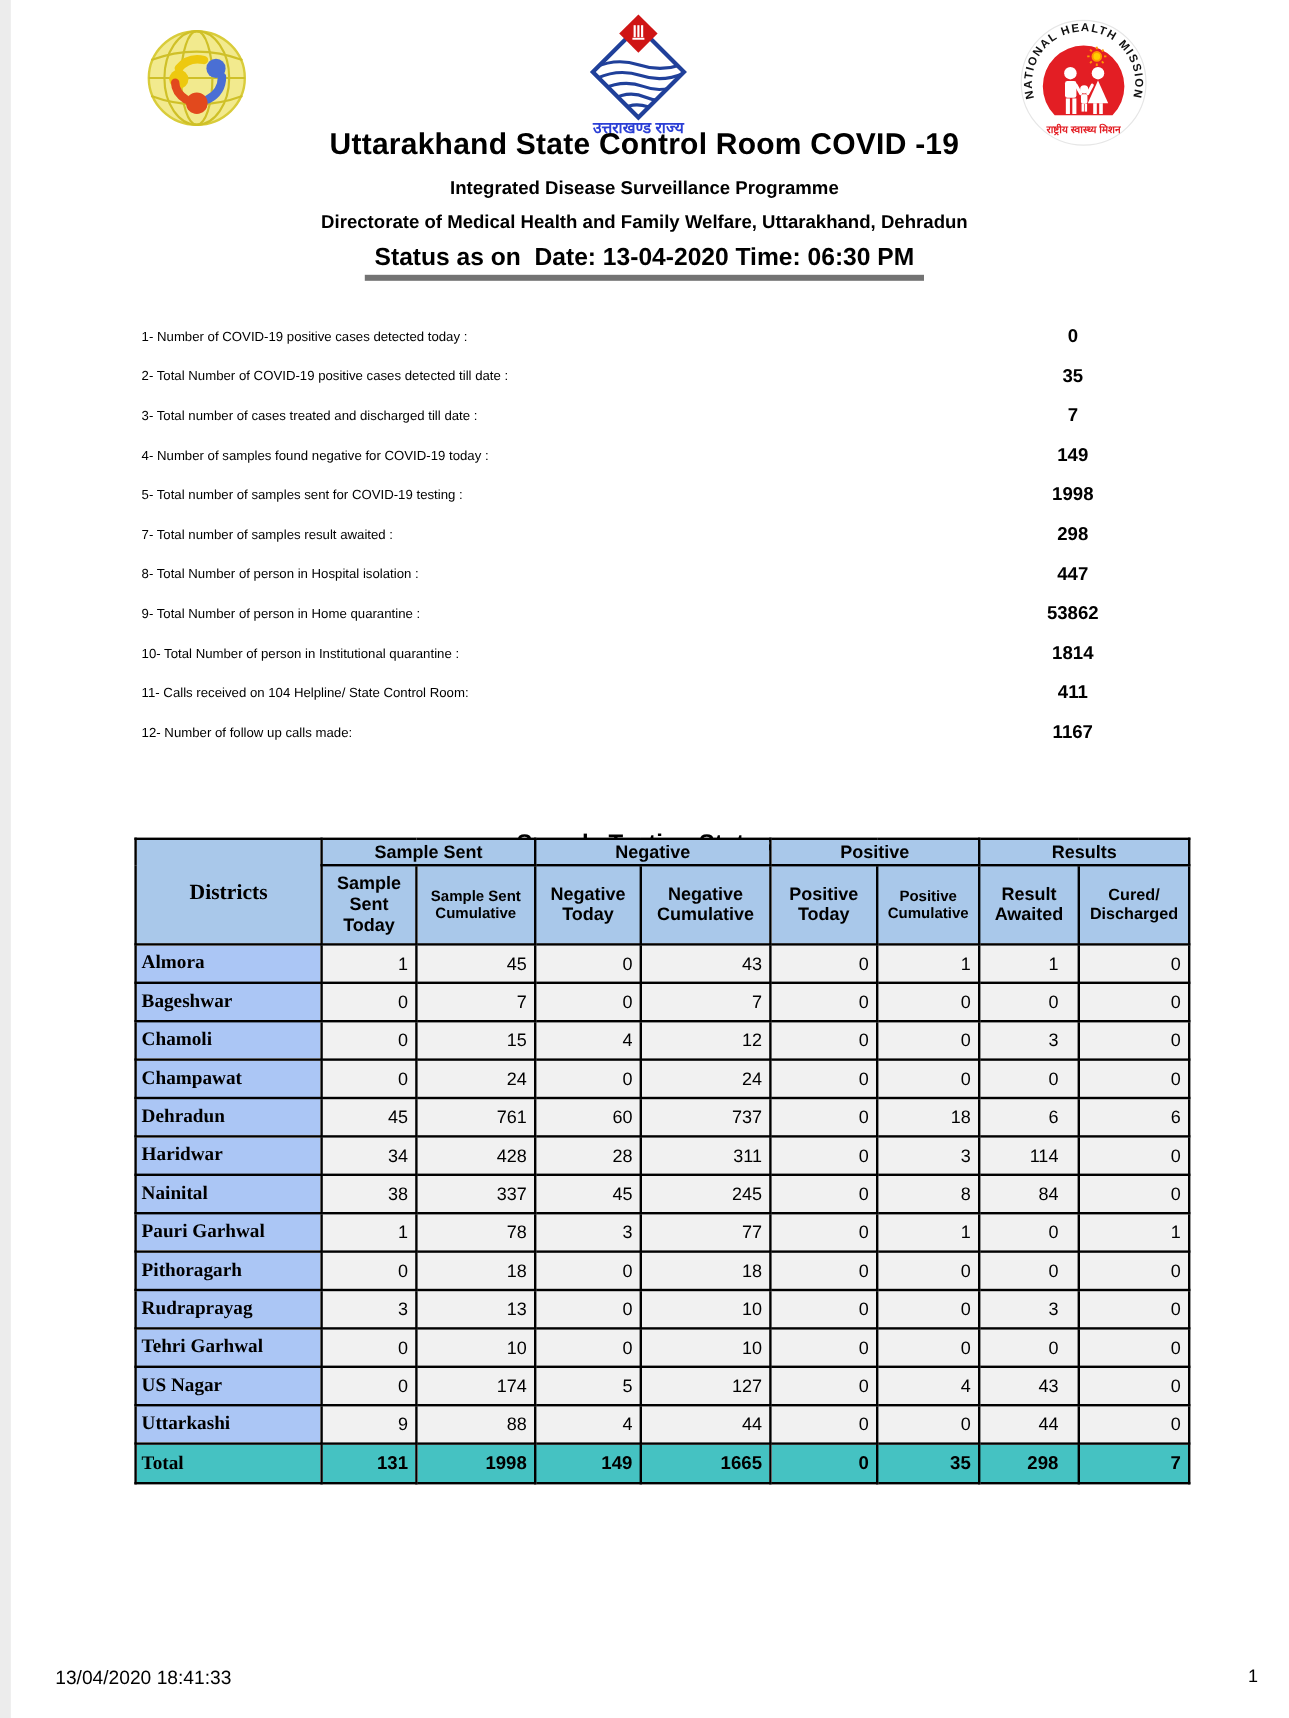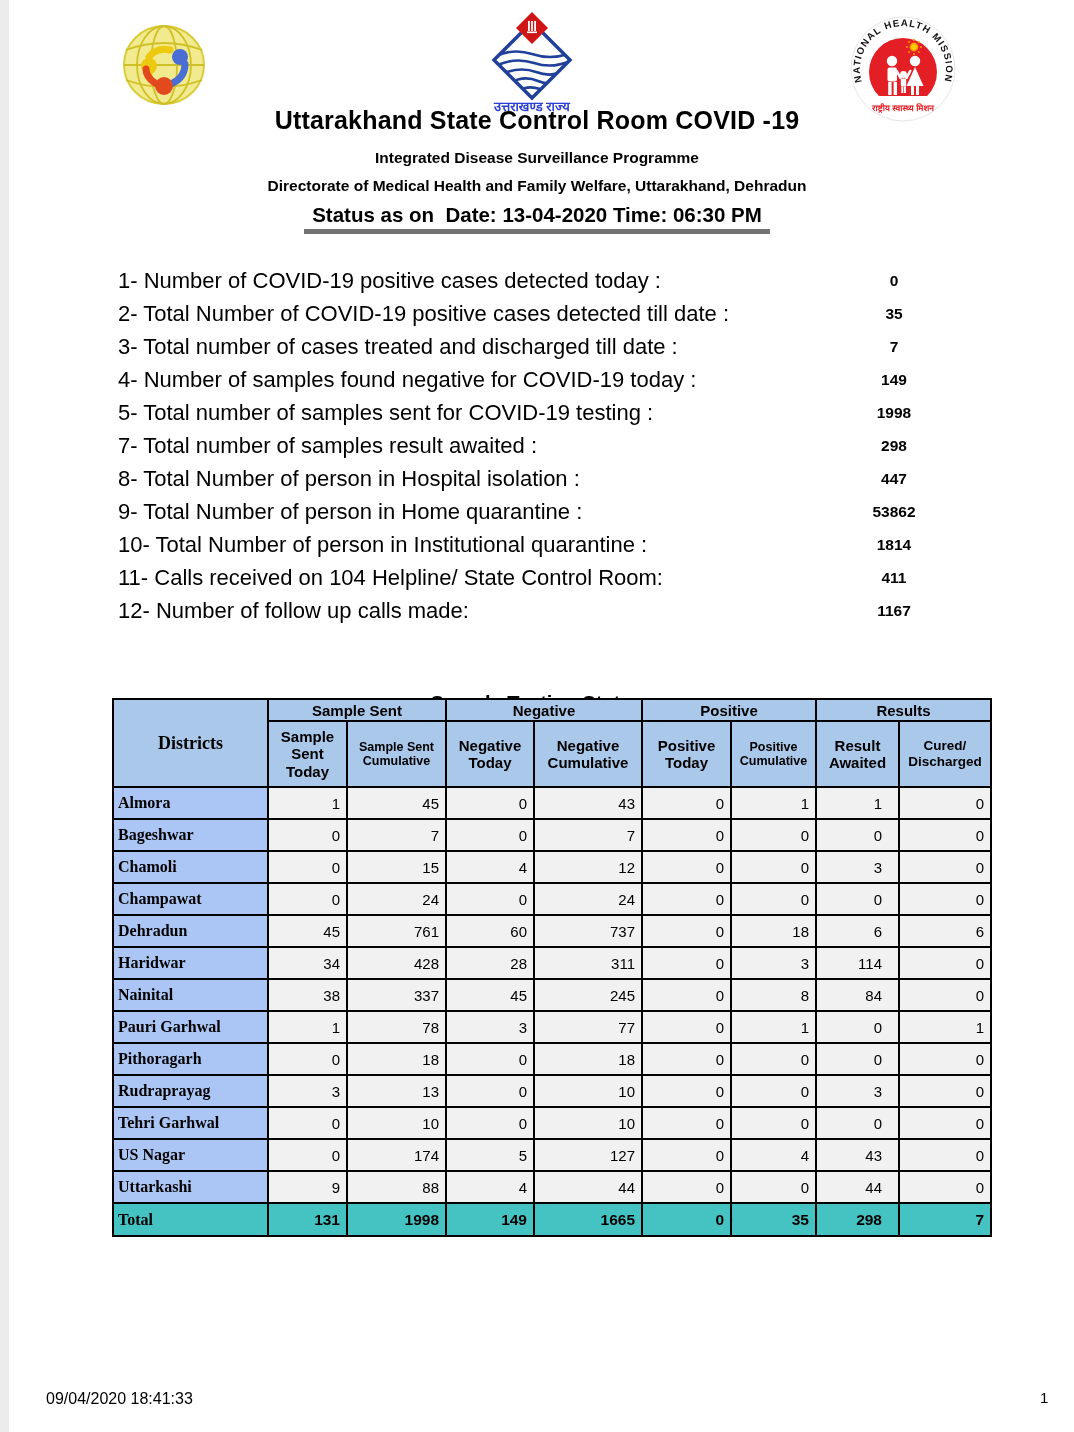--- a/index.html
+++ b/index.html
@@ -20,21 +20,21 @@
   .main-title { font-size:25px; font-weight:bold; letter-spacing:0.2px; margin-bottom:14px; }
   .sub1 { font-size:15.5px; font-weight:bold; margin-bottom:10px; }
   .sub2 { font-size:15.5px; font-weight:bold; margin-bottom:8px; }
   .sub3 { font-size:17px;   font-weight:bold; margin-bottom:9px; }
   .status-line { display:inline-block; font-size:20.5px; font-weight:bold;
     border-bottom:5px solid #737373; padding:0 8px 2px 8px; white-space:pre; }
 
   
   .stats { position:absolute; top:264px; left:118px; width:836px; }
   .stat-row { display:flex; align-items:center; height:33px; }
-  .stat-label { flex:1; font-size:22px; }
+  .stat-label { flex:1; font-size:11px; }
   .stat-value { width:120px; text-align:center; font-size:15.5px; font-weight:bold; }
 
   
   .table-title { position:absolute; top:666px; left:0; width:1074px; text-align:center;
     font-size:20px; font-weight:bold;margin-top:26px; }
   table.sample-table { position:absolute; top:698px; left:112px; width:878px;
     border-collapse:collapse; table-layout:fixed; }
   .sample-table th, .sample-table td { border:2px solid #000; overflow:hidden; }
   .sample-table thead th { background:#a9c8ea; font-weight:bold; text-align:center; vertical-align:middle; }
   .group-row th { height:22px; font-size:15px; }
@@ -376,15 +376,15 @@
           <td class="num-cell">149</td>
           <td class="num-cell">1665</td>
           <td class="num-cell">0</td>
           <td class="num-cell">35</td>
           <td class="num-cell ra-cell">298</td>
           <td class="num-cell">7</td>
         </tr>
       </tbody>
   </table>
 
-  <div class="footer-date">09/04/2020 18:41:33</div>
+  <div class="footer-date">13/04/2020 18:41:33</div>
   <div class="footer-page">1</div>
 </div>
 
 </body></html>

